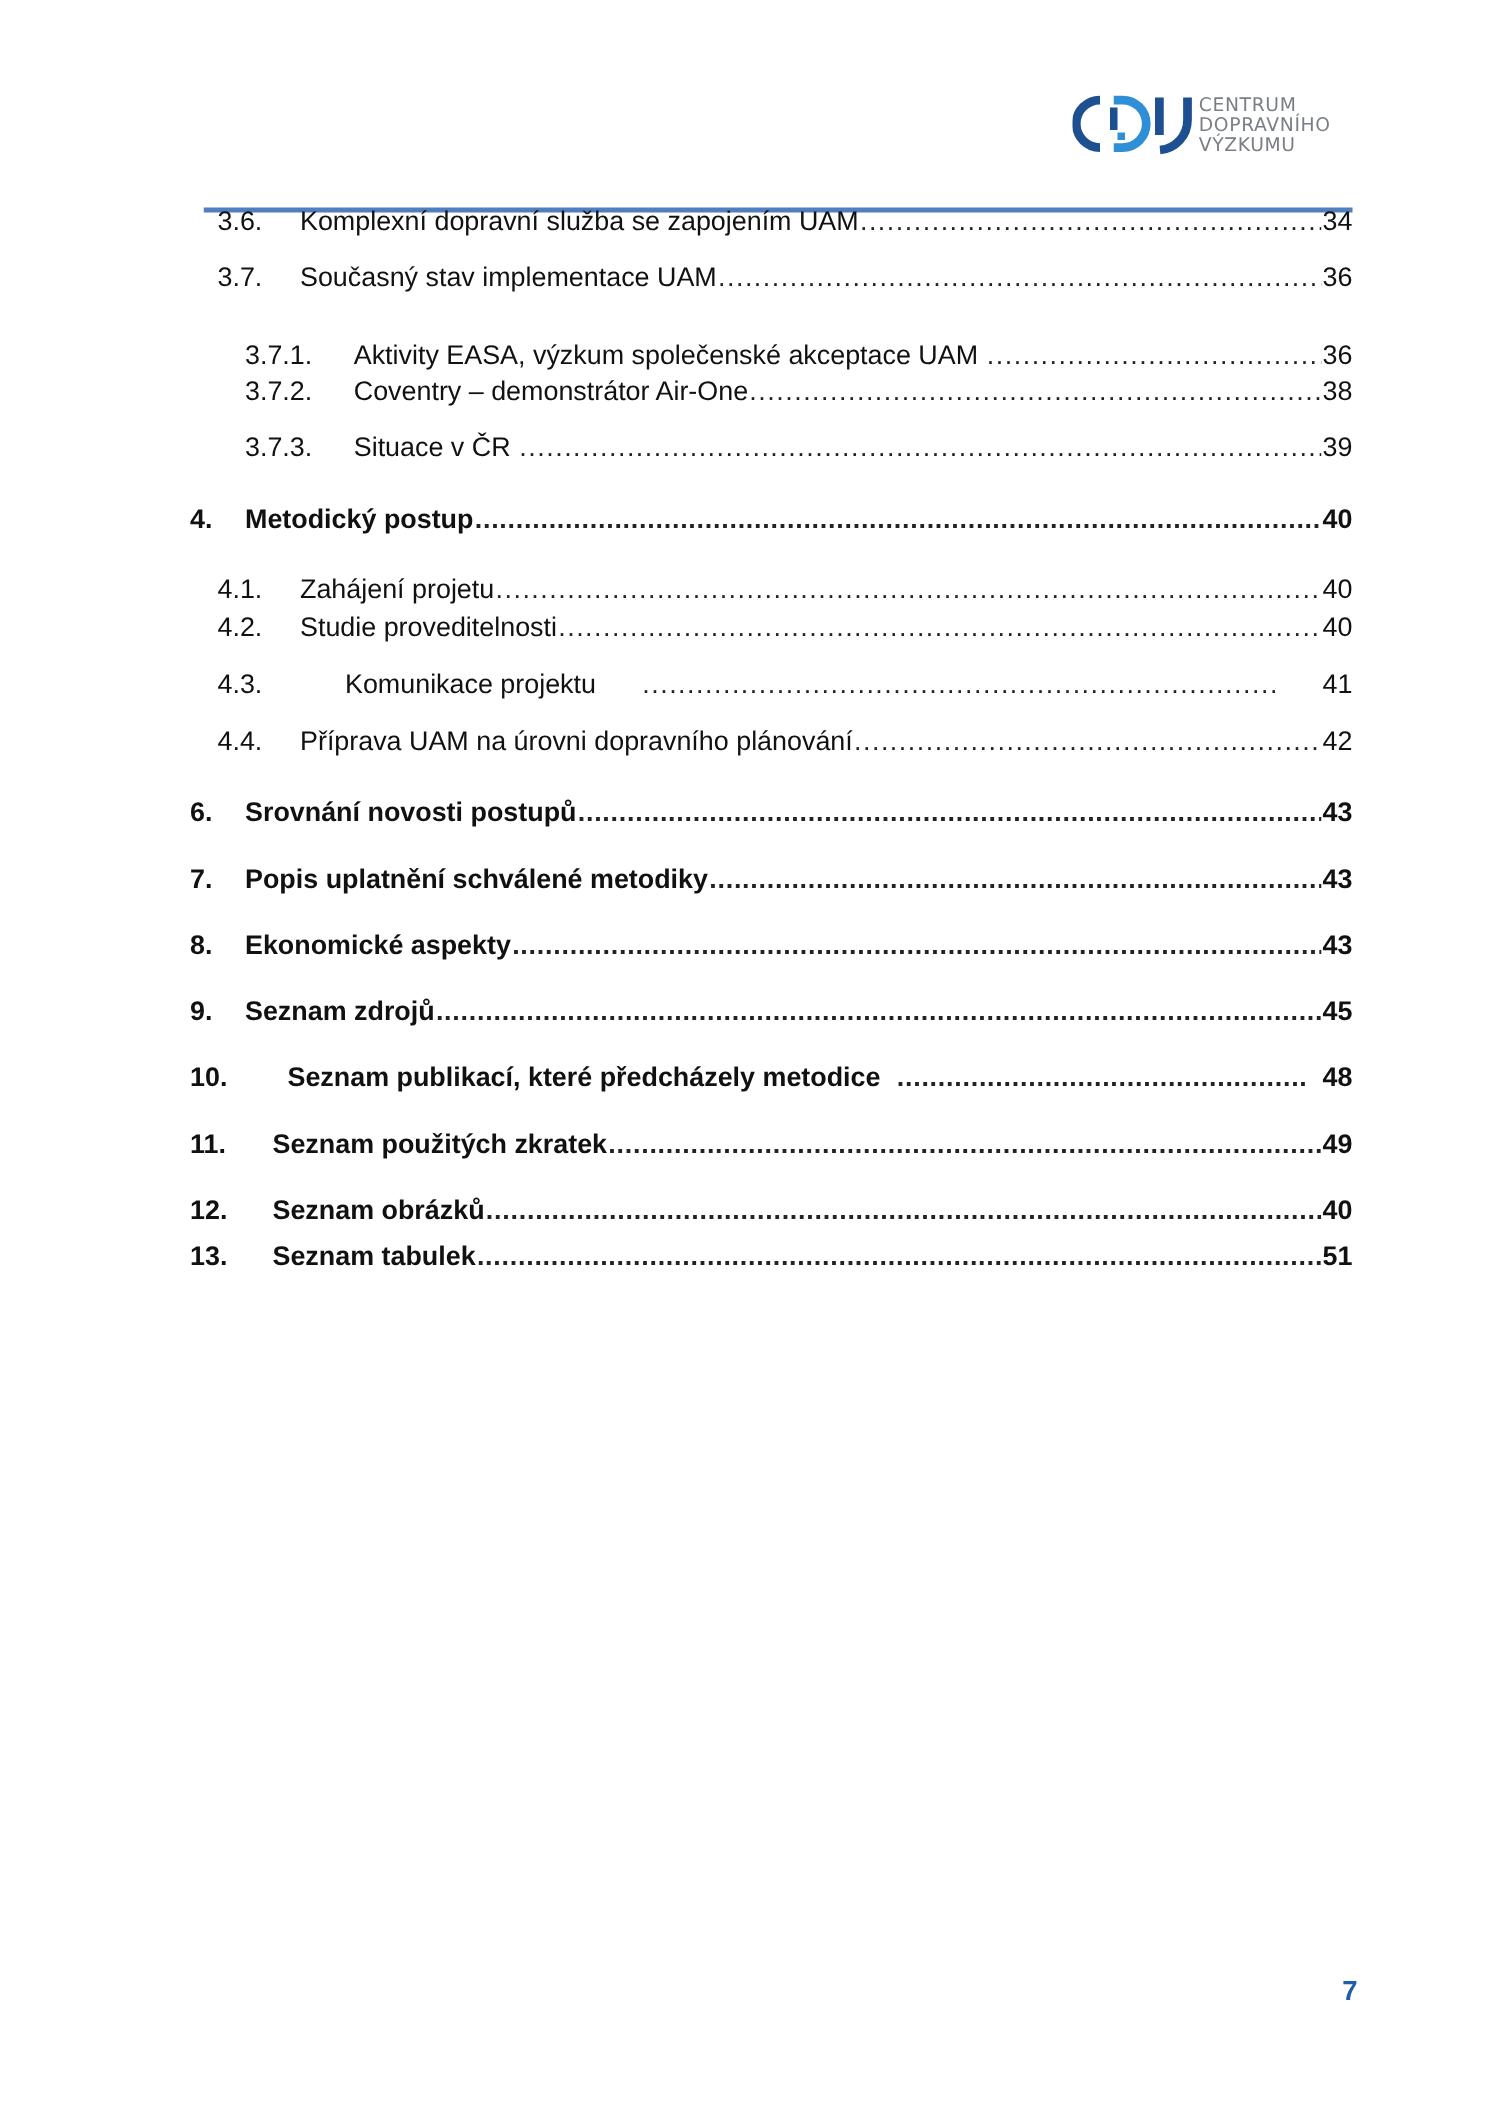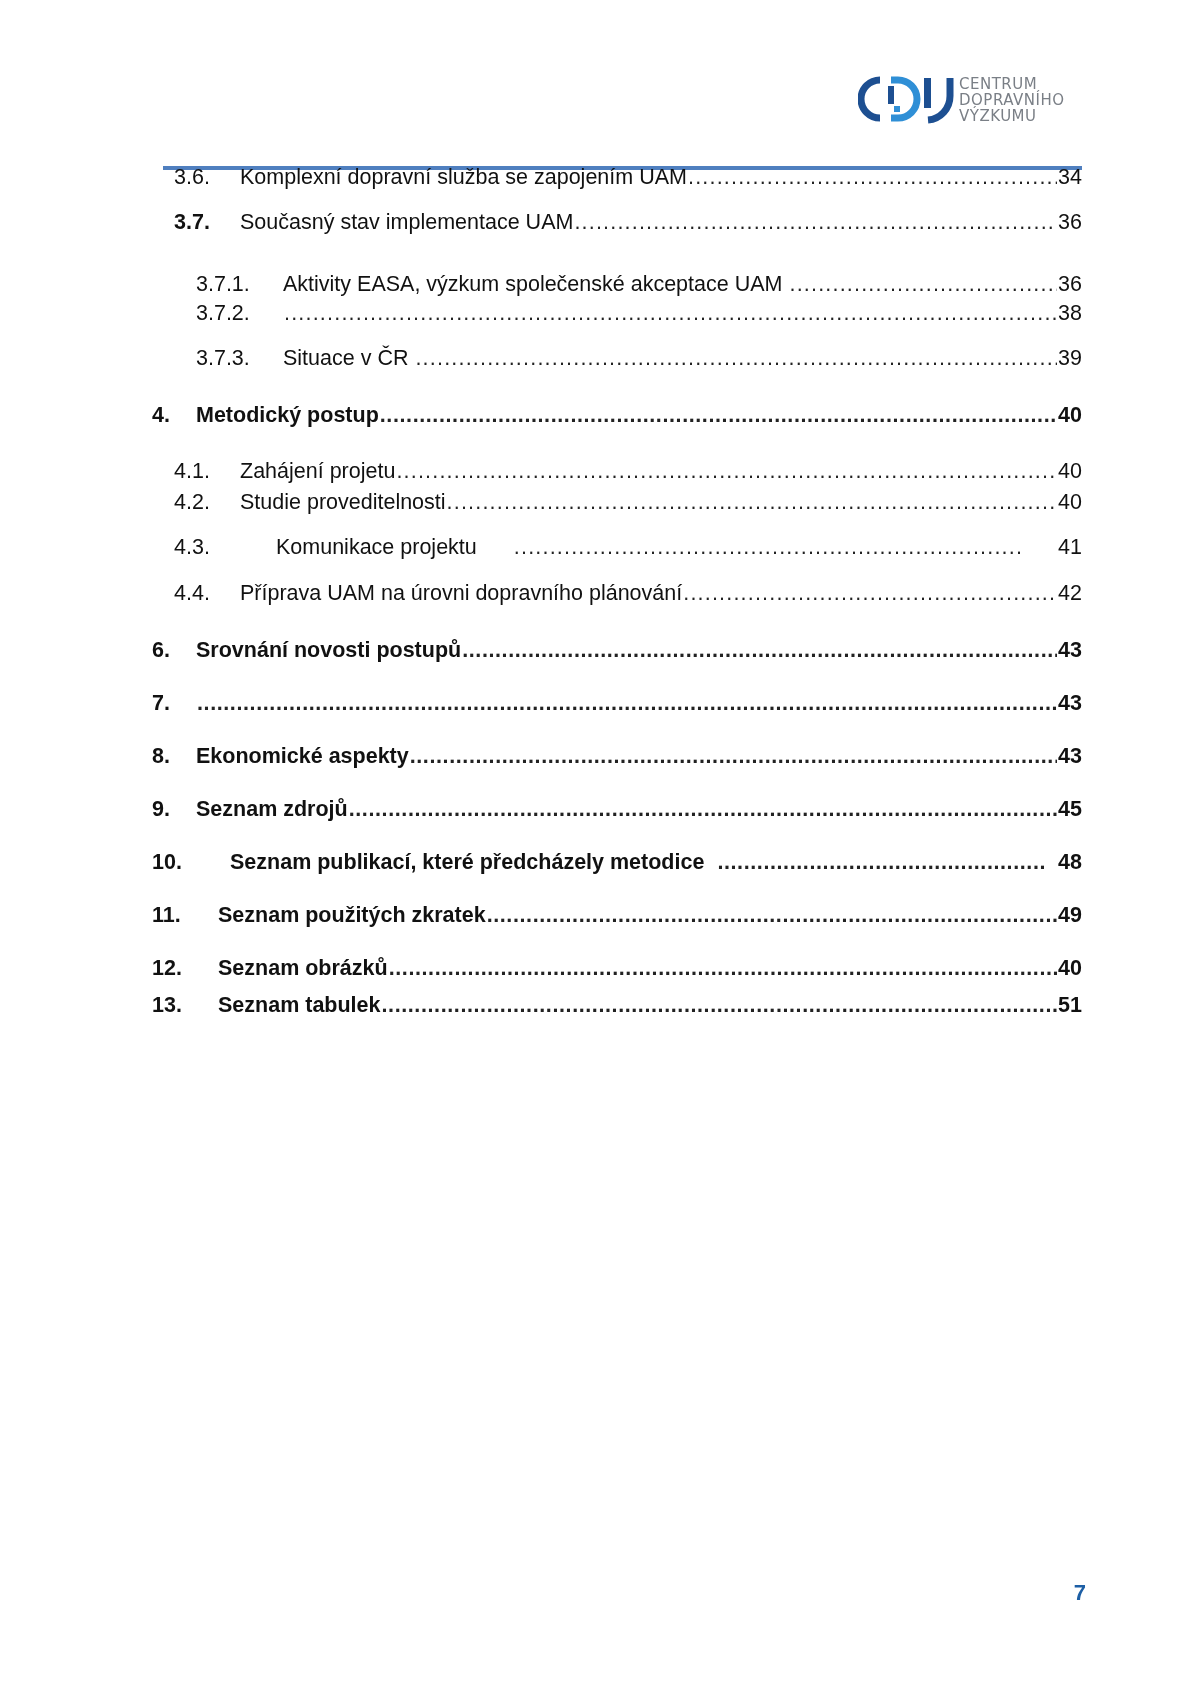--- a/index.html
+++ b/index.html
@@ -46,33 +46,34 @@
 <div class="header-rule"></div>
 
 <div class="toc" id="toc">
     <div class="toc-row" style="top: 164px; left: 174px; width: 908px;">
       <span class="num" style="width: 66px;">3.6.</span>
       <span class="title" style="white-space: pre;">Komplexní dopravní služba se zapojením UAM</span>
       <span class="leader"></span>
       <span class="page">34</span>
     </div>
     <div class="toc-row" style="top: 209px; left: 174px; width: 908px;">
-      <span class="num" style="width: 66px; font-weight: bold;">3.7.</span>
+      <span class="num" style="width: 66px;">3.7.</span>
       <span class="title" style="white-space: pre;">Současný stav implementace UAM</span>
       <span class="leader"></span>
       <span class="page">36</span>
     </div>
     <div class="toc-row" style="top: 255px; left: 196px; width: 886px;">
       <span class="num" style="width: 87px;">3.7.1.</span>
       <span class="title" style="white-space: pre; margin-top: 16px;">Aktivity EASA, výzkum společenské akceptace UAM </span>
       <span class="leader"></span>
       <span class="page">36</span>
     </div>
     <div class="toc-row" style="top: 300px; left: 196px; width: 886px;">
       <span class="num" style="width: 87px;">3.7.2.</span>
+      <span class="title" style="white-space: pre;">Coventry – demonstrátor Air-One</span>
       <span class="leader"></span>
       <span class="page">38</span>
     </div>
     <div class="toc-row" style="top: 345px; left: 196px; width: 886px;">
       <span class="num" style="width: 87px;">3.7.3.</span>
       <span class="title" style="white-space: pre;">Situace v ČR </span>
       <span class="leader"></span>
       <span class="page">39</span>
     </div>
     <div class="toc-row bold" style="top: 402px; left: 152px; width: 930px;">
@@ -106,20 +107,21 @@
       <span class="page">42</span>
     </div>
     <div class="toc-row bold" style="top: 637px; left: 152px; width: 930px;">
       <span class="num" style="width: 44px;">6.</span>
       <span class="title" style="white-space: pre;">Srovnání novosti postupů</span>
       <span class="leader"></span>
       <span class="page">43</span>
     </div>
     <div class="toc-row bold" style="top: 690px; left: 152px; width: 930px;">
       <span class="num" style="width: 44px;">7.</span>
+      <span class="title" style="white-space: pre;">Popis uplatnění schválené metodiky</span>
       <span class="leader"></span>
       <span class="page">43</span>
     </div>
     <div class="toc-row bold" style="top: 743px; left: 152px; width: 930px;">
       <span class="num" style="width: 44px;">8.</span>
       <span class="title" style="white-space: pre;">Ekonomické aspekty</span>
       <span class="leader"></span>
       <span class="page">43</span>
     </div>
     <div class="toc-row bold" style="top: 796px; left: 152px; width: 930px;">

